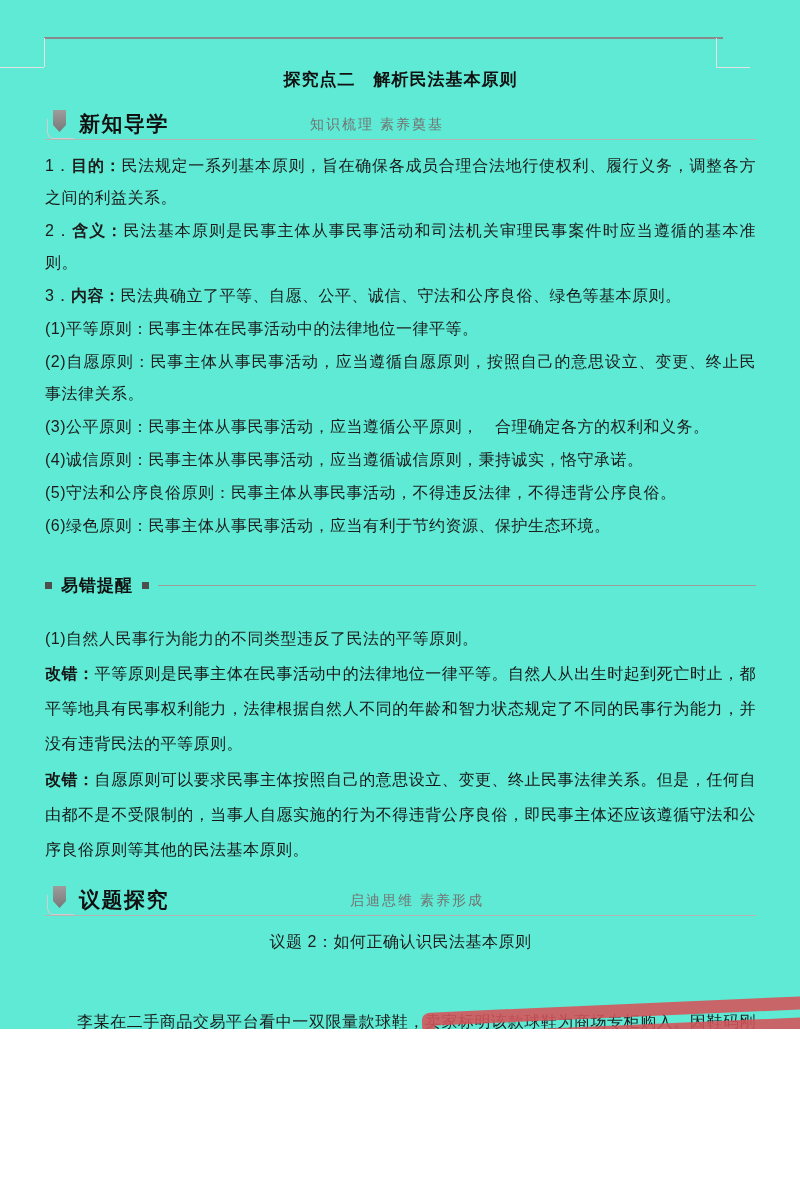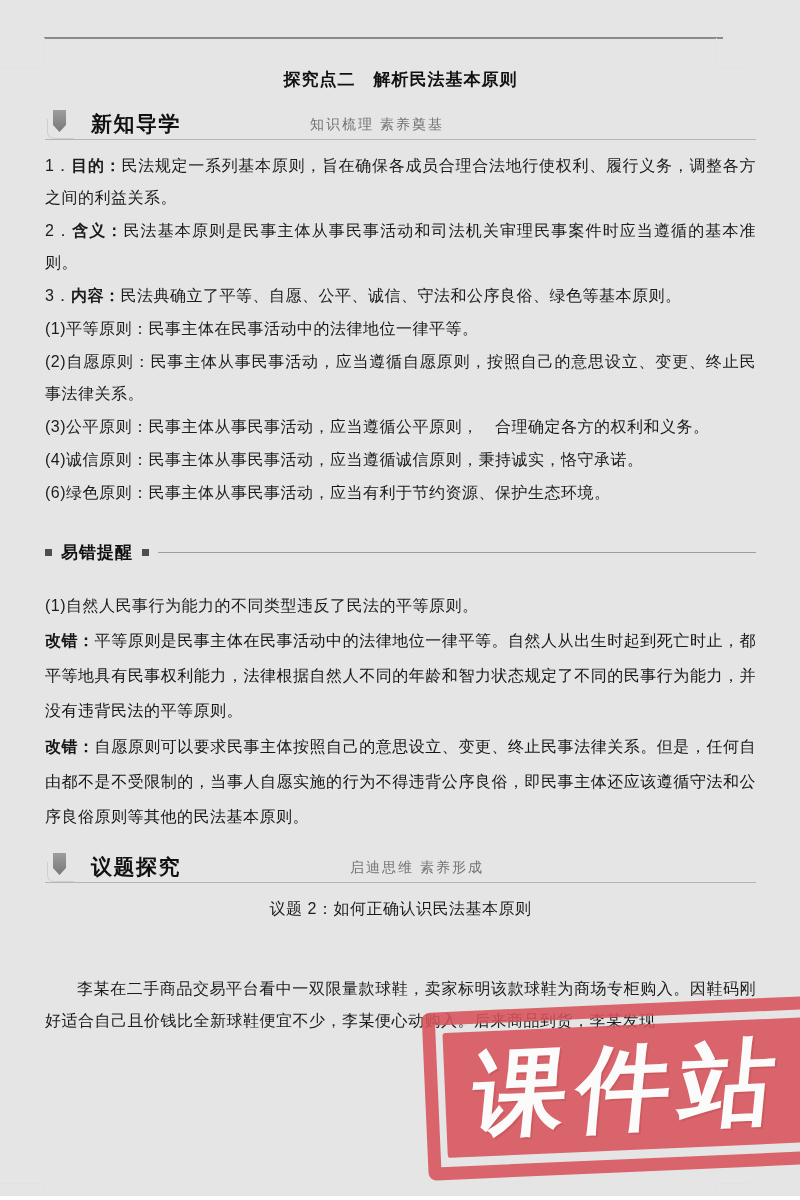--- a/index.html
+++ b/index.html
@@ -1,16 +1,16 @@
 <!DOCTYPE html>
 <html><head>
 <meta charset="utf-8">
 <style>
   html,body{margin:0;padding:0;background:#fff;}
-  .page{position:relative;width:800px;height:1196px;background:#e5e5e5;overflow:hidden;
+  .page{position:relative;width:800px;height:1029px;background:#5eead4;overflow:hidden;
         font-family:"Liberation Sans","DejaVu Sans",sans-serif;color:#1c1c1c;}
 
   
   .top-rule{position:absolute;left:44px;top:37px;width:679px;height:2px;background:#8a8a8a;}
   .corner{position:absolute;border:0 solid #e2e2e2;}
   .c-tl-v{left:44px;top:38px;width:1px;height:29px;background:#e2e2e2;}
   .c-tl-h{left:0;top:67px;width:44px;height:1px;background:#e2e2e2;}
   .c-tr-v{left:716px;top:38px;width:1px;height:29px;background:#e2e2e2;}
   .c-tr-h{left:716px;top:67px;width:34px;height:1px;background:#e2e2e2;}
   .c-bl-h{left:0;top:1183px;width:44px;height:1px;background:#e2e2e2;}
@@ -27,21 +27,21 @@
   .sec-header{position:relative;display:flex;align-items:flex-end;height:34px;
               border-bottom:1px solid #b5b5b5;margin-top:2px;}
   .icon-tab{position:relative;width:30px;height:30px;flex:0 0 30px;}
   .icon-tab::before{content:"";position:absolute;left:2px;top:10px;width:26px;height:19px;
               border-left:1px solid #cfcfcf;border-bottom:1px solid #cfcfcf;
               border-radius:0 0 0 7px;}
   .bookmark{position:absolute;left:8px;top:1px;width:13px;height:22px;
             background:linear-gradient(180deg,#9d9d9d,#787878);
             clip-path:polygon(0 0,100% 0,100% 68%,50% 100%,0 68%);}
   .sec-title{font-size:21px;font-weight:bold;color:#111;letter-spacing:1.5px;
-             line-height:30px;margin-left:16px;}
+             line-height:30px;margin-left:4px;}
   .sec-caption{position:absolute;bottom:5px;font-size:14px;color:#747474;letter-spacing:2px;}
   .cap-1{left:265px;} .cap-2{left:305px;}
 
   
   .sub-header{display:flex;align-items:center;margin:16px 0 6px 0;}
   .sq{width:7px;height:7px;background:#4e4e4e;flex:0 0 7px;}
   .sub-title{font-size:17px;font-weight:bold;color:#111;letter-spacing:1px;margin:16px 9px;}
   .sub-line{flex:1;height:1px;background:#9d9d9d;margin-left:9px;}
 
   .body-text{margin-top:10px;}
@@ -93,20 +93,21 @@
     </div>
 
     <div class="body-text">
       <p class="para"><span>1．</span><span class="b">目的：</span><span>民法规定一系列基本原则，旨在确保各成员合理合法地</span><span class="u">行使权利</span><span>、履行义务，调整各方之间的</span><span class="u">利益关系</span><span>。</span></p>
       <p class="para"><span>2．</span><span class="b">含义：</span><span>民法基本原则是</span><span class="u">民事主体</span><span>从事民事活动和</span><span class="u">司法机关</span><span>审理民事案件时应当遵循的基本准则。</span></p>
       <p class="para"><span>3．</span><span class="b">内容：</span><span>民法典确立了平等、</span><span class="u">自愿</span><span>、公平、</span><span class="u">诚信</span><span>、守法和公序良俗、</span><span class="u">绿色</span><span>等基本原则。</span></p>
       <p class="para"><span>(1)平等原则：民事主体在民事活动中的</span><span class="u">法律地位</span><span>一律平等。</span></p>
       <p class="para"><span>(2)自愿原则：民事主体从事民事活动，应当遵循</span><span class="u">自愿</span><span>原则，按照</span><span class="u">自己的意思</span><span>设立、变更、终止民事法律关系。</span></p>
       <p class="para"><span>(3)公平原则：民事主体从事民事活动，应当遵循公平原则，　</span><span class="u">合理</span><span>确定各方的权利和义务。</span></p>
       <p class="para"><span>(4)诚信原则：民事主体从事民事活动，应当遵循诚信原则，秉持</span><span class="u">诚实</span><span>，恪守承诺。</span></p>
+      <p class="para"><span>(5)守法和公序良俗原则：民事主体从事民事活动，不得违反</span><span class="u">法律</span><span>，不得违背公序良俗。</span></p>
       <p class="para"><span>(6)绿色原则：民事主体从事民事活动，应当有利于</span><span class="u">节约资源</span><span>、保护生态环境。</span></p>
     </div>
 
     <div class="sub-header">
       <div class="sq"></div>
       <div class="sub-title">易错提醒</div>
       <div class="sq"></div>
       <div class="sub-line"></div>
     </div>
 

